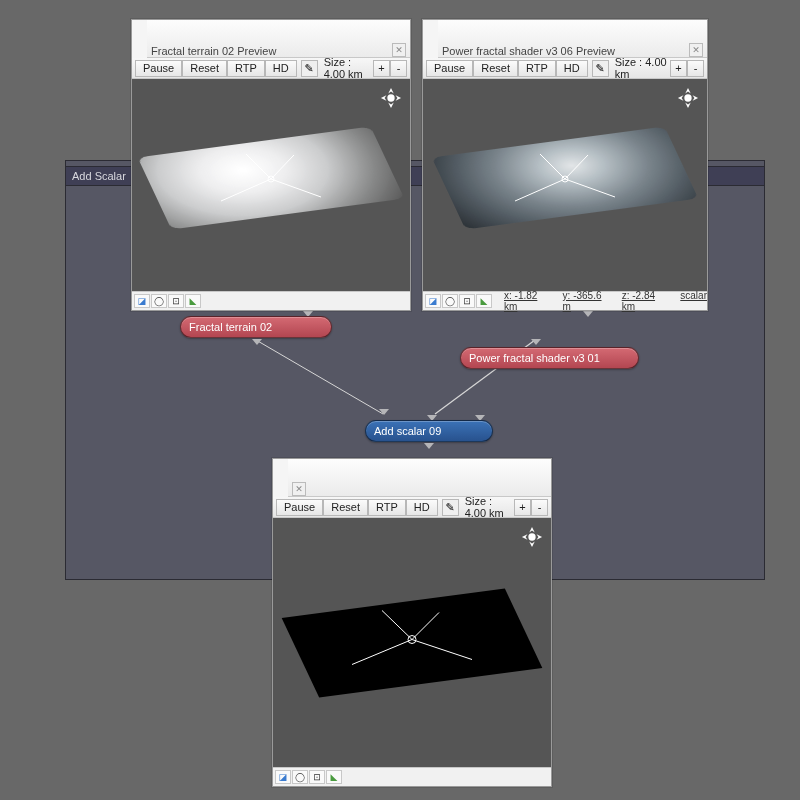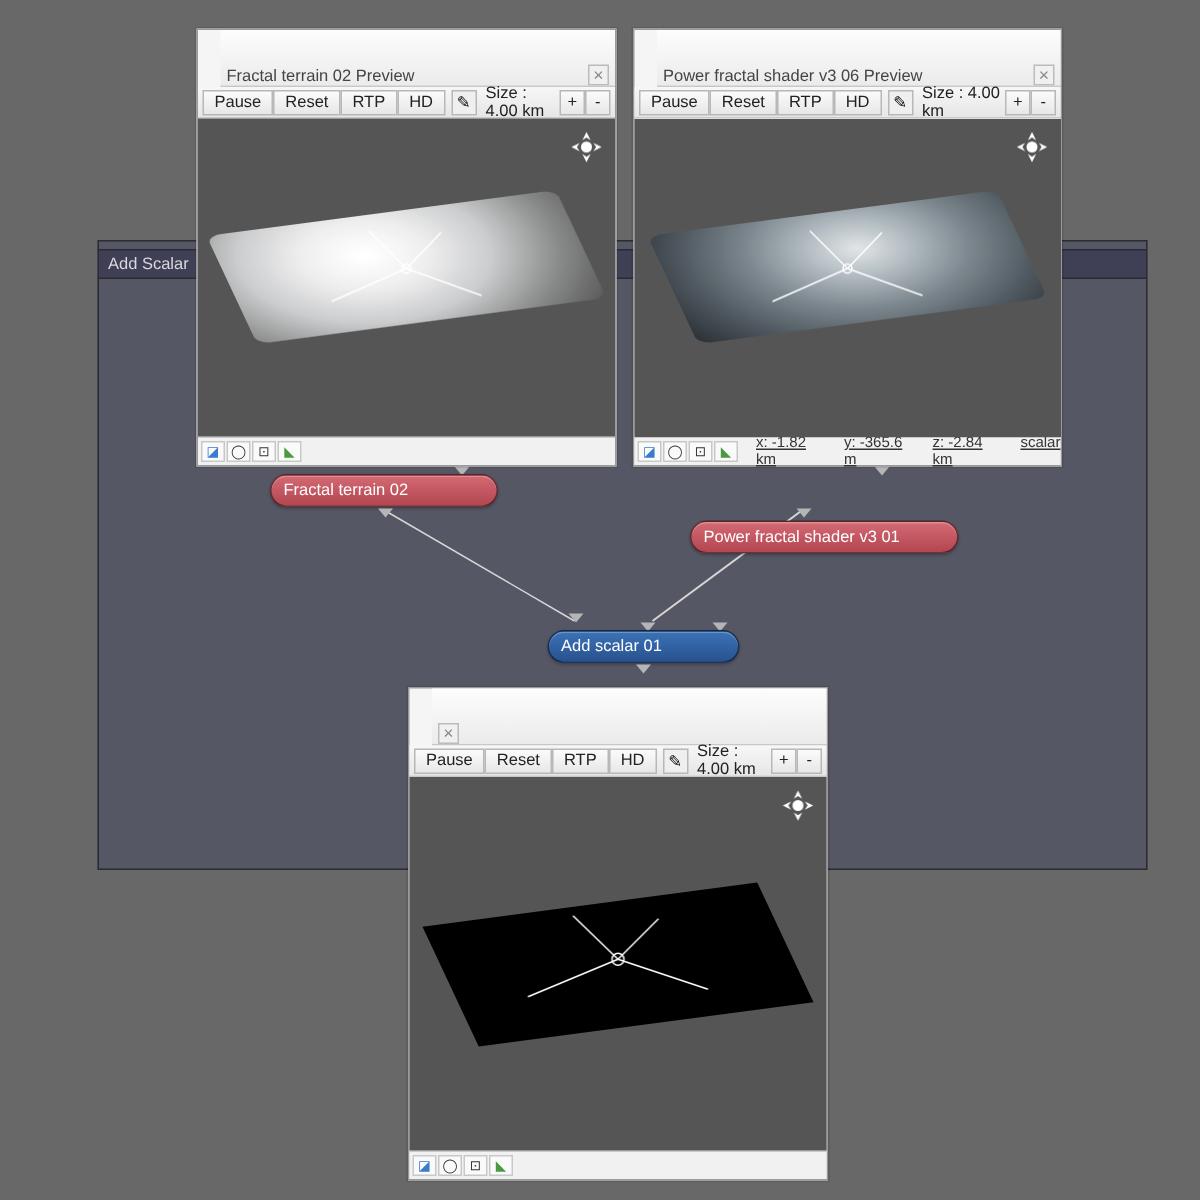--- a/index.html
+++ b/index.html
@@ -181,21 +181,21 @@
 <div style="position:absolute; left:531px; top:339px;">
     <div class="port"></div>
   </div>
 
 <div style="position:absolute; left:379px; top:409px;">
   <div class="port"></div>
   <div class="port" style="position:absolute; left:48px;"></div>
   <div class="port" style="position:absolute; left:96px;"></div>
 </div>
 <div class="node node-blue" style="left:365px; top:420px; width:128px;">
-  <span>Add scalar 01</span>
+  <span>Add scalar 09</span>
 </div>
 <div style="position:absolute; left:424px; top:443px;">
     <div class="port"></div>
   </div>
 
 <div class="preview-window" style="left:131px; top:19px; width:280px;">
   <div class="preview-titlebar">
     <span class="title">Fractal terrain 02 Preview</span>
     <div class="close-box">✕</div>
   </div>

